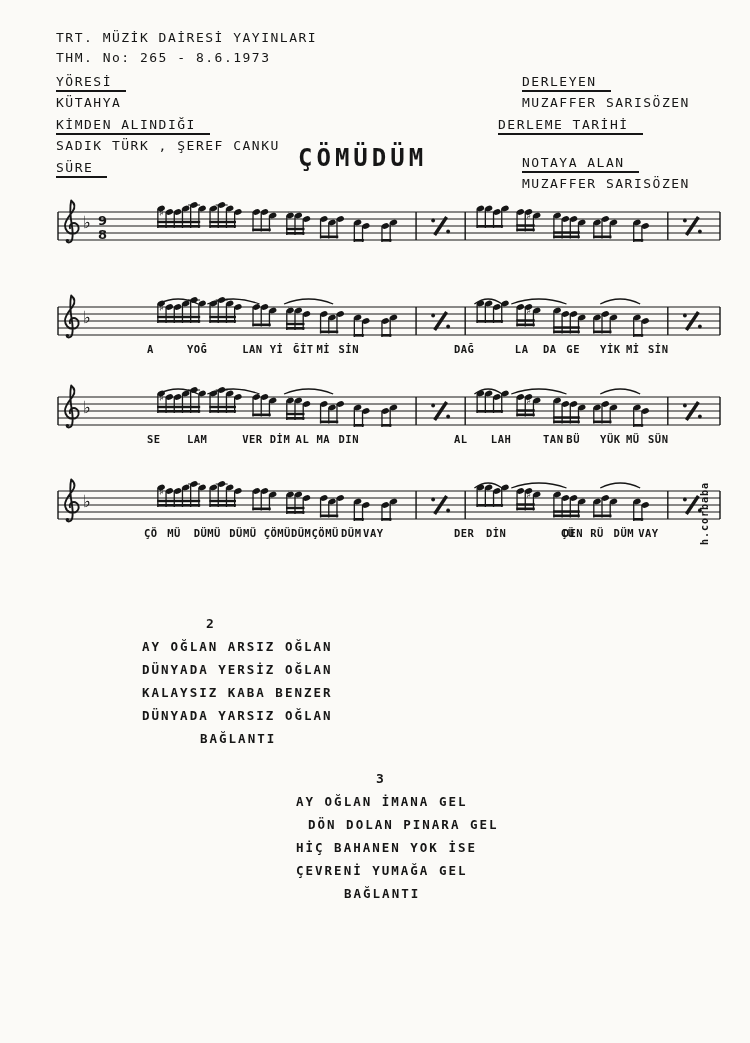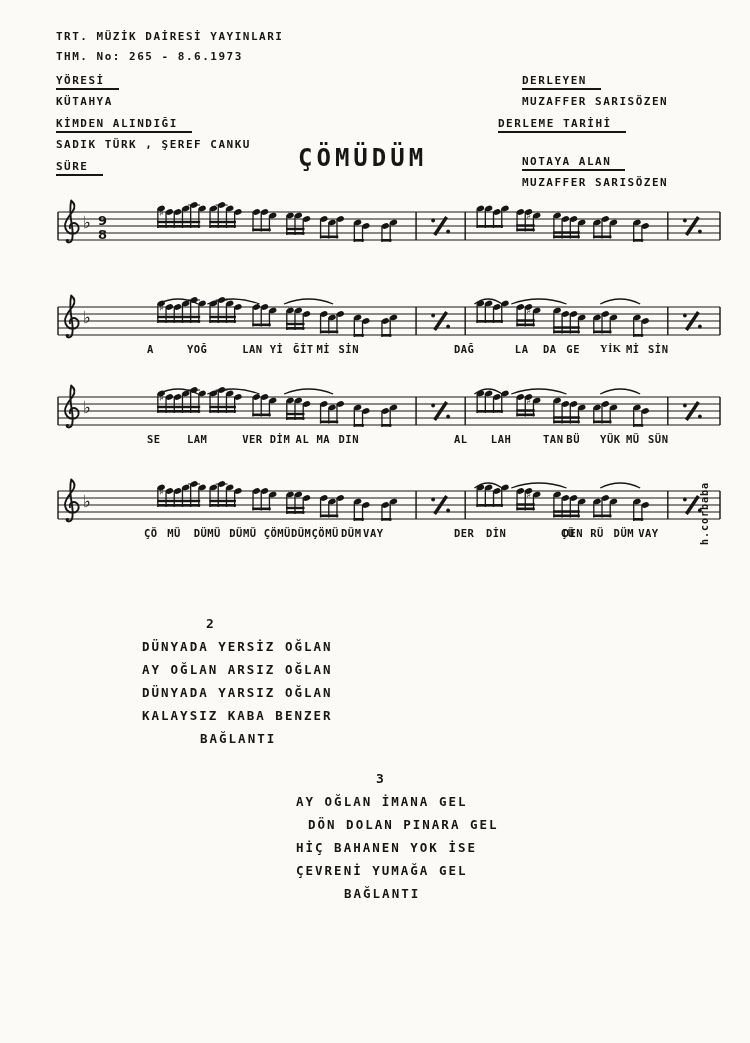--- a/index.html
+++ b/index.html
@@ -1,21 +1,21 @@
 <!DOCTYPE html>
 <html><head>
 <meta charset="utf-8">
 <style>
   html,body{margin:0;padding:0;background:#888;}
   .page{
     position:relative;width:750px;height:1043px;margin:0 auto;
     background:#fbfaf7;color:#161616;overflow:hidden;
     font-family:"DejaVu Sans Mono", monospace;
   }
-  .hdr{position:absolute;font-weight:bold;font-size:11px;letter-spacing:1.5px;white-space:nowrap;}
+  .hdr{position:absolute;font-weight:normal;font-size:13px;letter-spacing:1.5px;white-space:nowrap;}
   .lbl{border-bottom:2px solid #161616;padding-right:14px;padding-bottom:1px;}
   .title{
     position:absolute;left:298px;top:144px;font-weight:bold;font-size:24px;
     letter-spacing:4px;font-family:"DejaVu Sans Mono", monospace;
   }
   .staff{position:absolute;left:56px;width:672px;height:92px;}
   .staff svg{display:block;}
   .lyrics{position:absolute;left:0;top:54px;width:672px;height:18px;}
   .lyrics span{
     position:absolute;top:0;font-weight:bold;font-size:10.5px;letter-spacing:0.5px;
@@ -323,21 +323,21 @@
           <span style="left: 19.7753%;">YOĞ</span>
           <span style="left: 27.9985%;">LAN</span>
           <span style="left: 32.1101%;">Yİ</span>
           <span style="left: 35.5821%;">ĞİT</span>
           <span style="left: 39.0542%;">Mİ</span>
           <span style="left: 42.3435%;">SİN</span>
           <span style="left: 59.5208%;">DAĞ</span>
           <span style="left: 65.003%; padding-left: 24px;">LA</span>
           <span style="left: 72.7693%;">DA</span>
           <span style="left: 76.2414%;">GE</span>
-          <span style="left: 81.2667%; font-family: Liberation Serif, serif;">YİK</span>
+          <span style="left: 81.2667%;">YİK</span>
           <span style="left: 85.1042%;">Mİ</span>
           <span style="left: 88.3935%;">SİN</span>
         </div>
       </div>
       <div class="staff" style="top: 379px;">
         <svg width="672" height="52" viewBox="0 0 672 52">
           <line x1="2" y1="18" x2="664" y2="18" stroke="#161616" stroke-width="1"></line>
           <line x1="2" y1="25" x2="664" y2="25" stroke="#161616" stroke-width="1"></line>
           <line x1="2" y1="32" x2="664" y2="32" stroke="#161616" stroke-width="1"></line>
           <line x1="2" y1="39" x2="664" y2="39" stroke="#161616" stroke-width="1"></line>
@@ -634,24 +634,24 @@
           <span style="left: 83.2768%;">DÜM</span>
           <span style="left: 86.9315%;">VAY</span>
         </div>
       </div>
     </div>
 
   <div class="vcredit">h.corbaba</div>
 
   <div class="verse" style="left:142px;top:612px" id="verse-0">
       <span class="vnum" style="padding-left: 64px;">2</span>
+      <span style="display: block;">AY OĞLAN  ARSIZ  OĞLAN</span>
       <span style="display: block;">DÜNYADA YERSİZ  OĞLAN</span>
-      <span style="display: block;">AY OĞLAN  ARSIZ  OĞLAN</span>
+      <span style="display: block;">KALAYSIZ  KABA  BENZER</span>
       <span style="display: block;">DÜNYADA  YARSIZ  OĞLAN</span>
-      <span style="display: block;">KALAYSIZ  KABA  BENZER</span>
       <span class="vrefrain" style="padding-left: 58px;">BAĞLANTI</span>
     </div>
   <div class="verse" style="left:296px;top:767px" id="verse-1">
       <span class="vnum" style="padding-left: 80px;">3</span>
       <span style="display: block;">AY OĞLAN İMANA GEL</span>
       <span style="display: block; margin-left: 12px;">DÖN DOLAN PINARA GEL</span>
       <span style="display: block;">HİÇ BAHANEN YOK İSE</span>
       <span style="display: block;">ÇEVRENİ YUMAĞA GEL</span>
       <span class="vrefrain" style="padding-left: 48px;">BAĞLANTI</span>
     </div>

